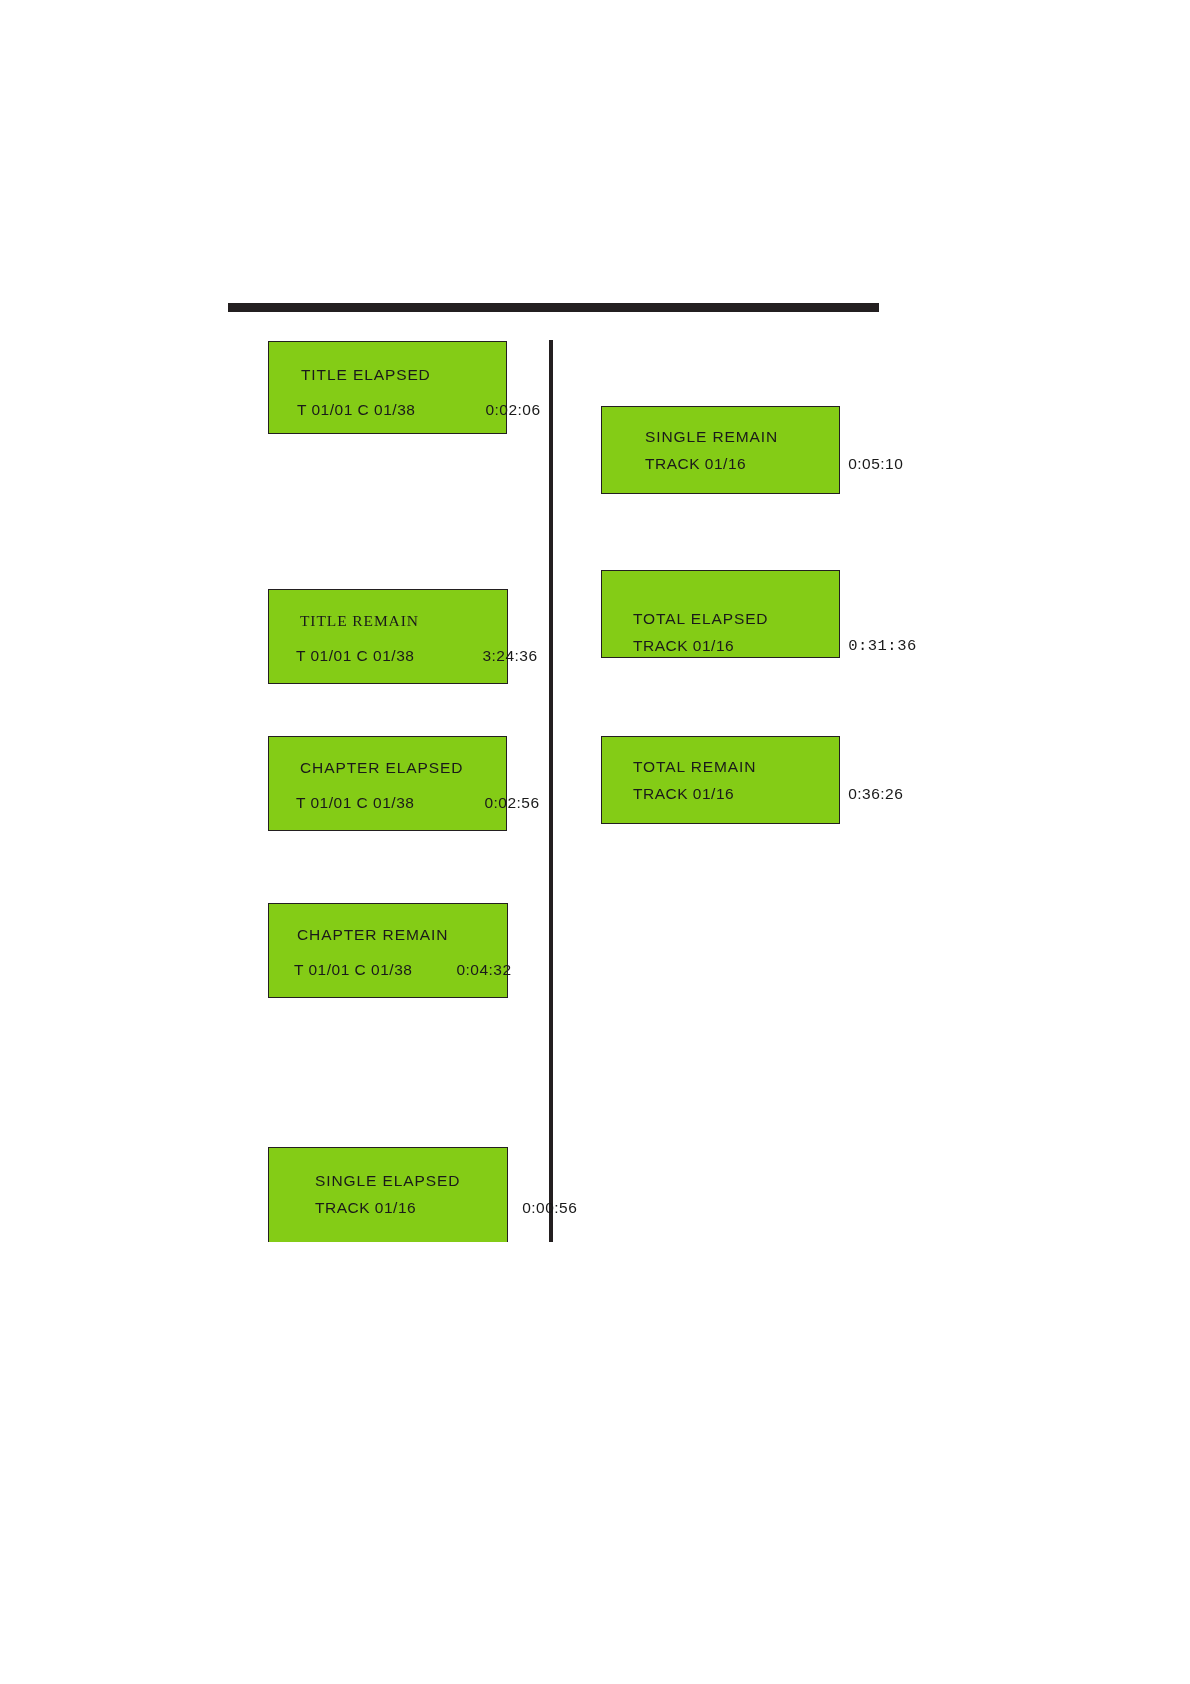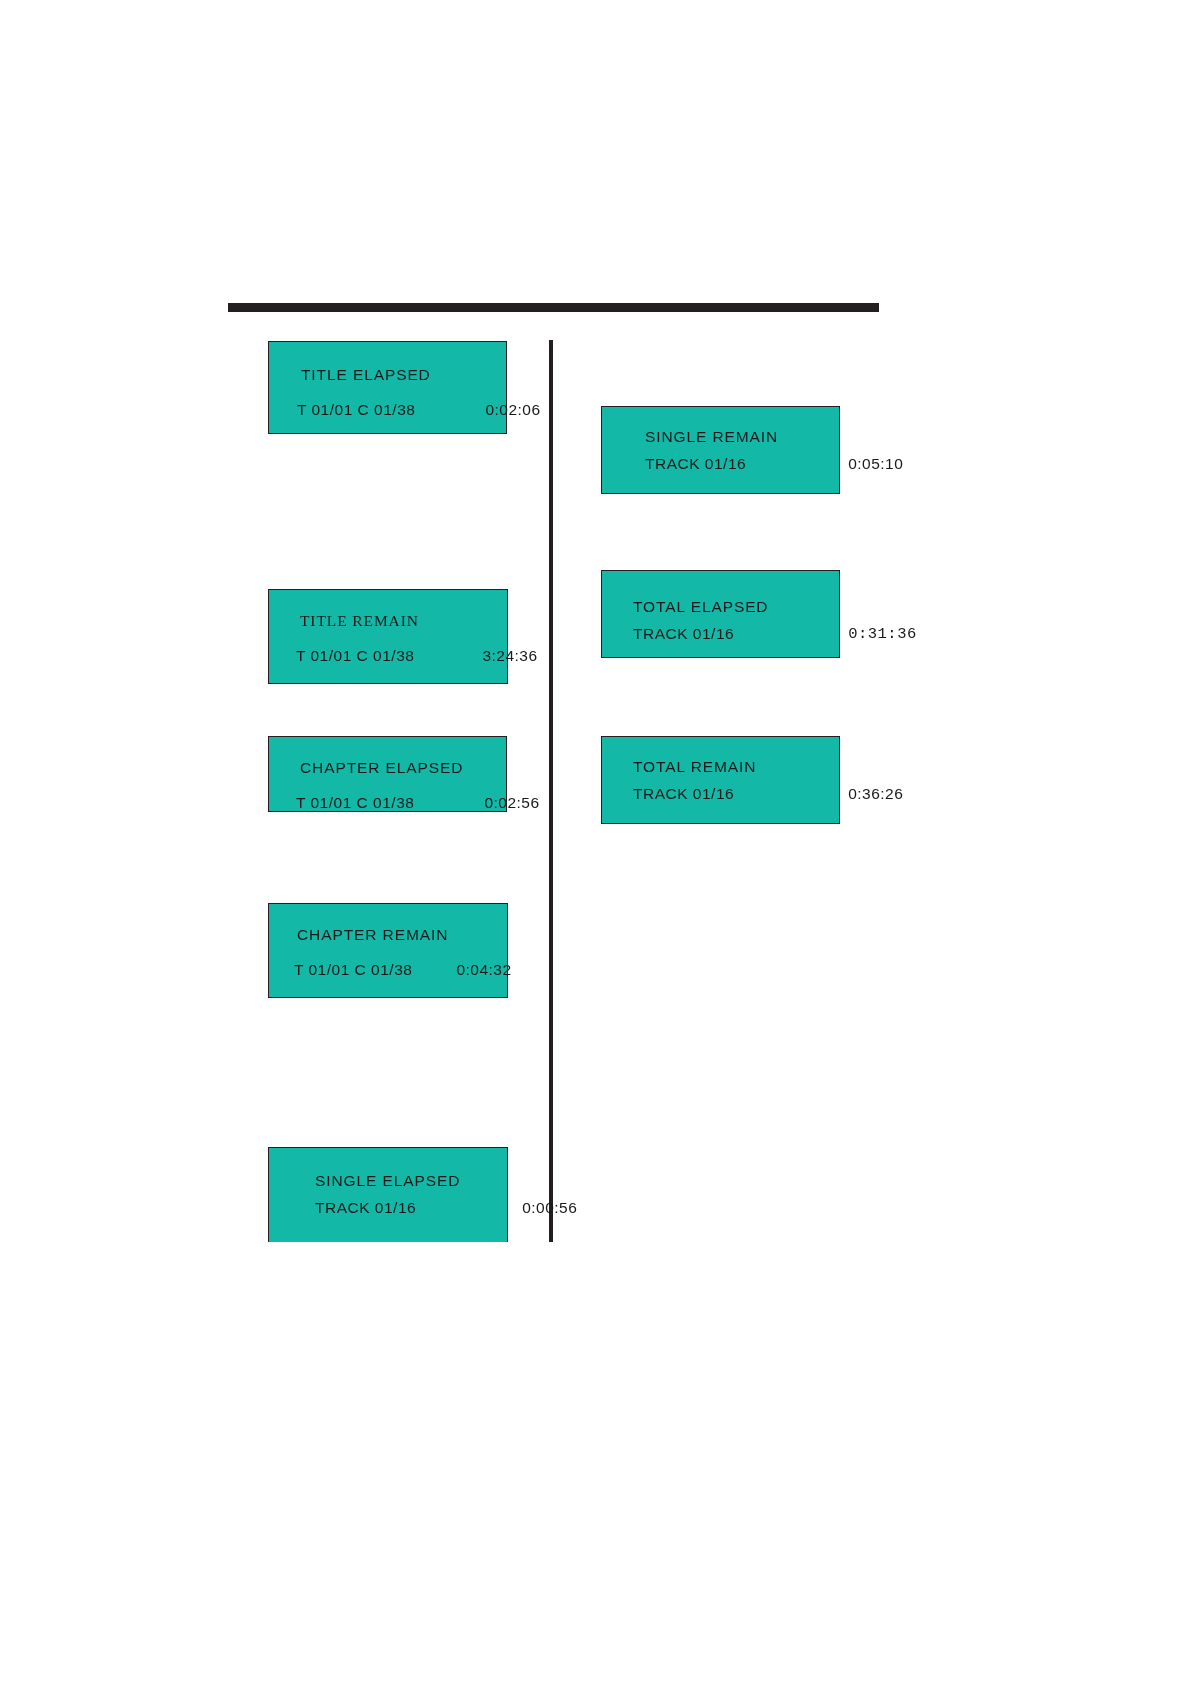--- a/index.html
+++ b/index.html
@@ -34,21 +34,21 @@
     width: 4px;
     height: 902px;
     background: #231f20;
   }
 
   
   .panel {
     position: absolute;
     box-sizing: border-box;
     border: 1.6px solid #231f20;
-    background: #14b8a6;
+    background: #84cc16;
     padding-left: 17px;
   }
   .panel .mode {
     font-size: 15.5px;
     letter-spacing: 0.9px;
     white-space: nowrap;
   }
   .panel .readout {
     font-size: 15.5px;
     letter-spacing: 0.5px;
@@ -67,21 +67,21 @@
   .p-title-elapsed   { left: 268px; top: 341px;  width: 239px; height: 93px; }
   .p-title-elapsed   .mode    { margin-top: 24px; margin-left: 15px; }
   .p-title-elapsed   .readout { margin-top: 17px; margin-left: 11px; }
   .p-title-elapsed   .readout .time { margin-left: 26px; text-align: right; }
 
   .p-title-remain    { left: 268px; top: 589px;  width: 240px; height: 95px; }
   .p-title-remain    .mode    { margin-top: 22px; margin-left: 14px; font-family: Liberation Serif, serif; }
   .p-title-remain    .readout { margin-top: 17px; margin-left: 10px; }
   .p-title-remain    .readout .time { margin-left: 24px; }
 
-  .p-chapter-elapsed { left: 268px; top: 736px;  width: 239px; height: 76px; }
+  .p-chapter-elapsed { left: 268px; top: 736px;  width: 239px; height: 95px; }
   .p-chapter-elapsed .mode    { margin-top: 22px; margin-left: 14px; }
   .p-chapter-elapsed .readout { margin-top: 17px; margin-left: 10px; }
   .p-chapter-elapsed .readout .time { margin-left: 26px; }
 
   .p-chapter-remain  { left: 268px; top: 903px;  width: 240px; height: 95px; padding-left: 15px; }
   .p-chapter-remain  .mode    { margin-top: 22px; margin-left: 13px; }
   .p-chapter-remain  .readout { margin-top: 17px; margin-left: 10px; }
   .p-chapter-remain  .readout .time { }
 
   .p-single-elapsed  { left: 268px; top: 1147px; width: 240px; height: 95px; border-bottom: none; }
@@ -89,21 +89,21 @@
   .p-single-elapsed  .readout { margin-top: 9px;  margin-left: 29px; }
   .p-single-elapsed  .readout .time { margin-left: 62px; }
 
   
   .p-single-remain   { left: 601px; top: 406px;  width: 239px; height: 88px; }
   .p-single-remain   .mode    { margin-top: 21px; margin-left: 26px; }
   .p-single-remain   .readout { margin-top: 9px;  margin-left: 26px; }
   .p-single-remain   .readout .time { margin-left: 58px; }
 
   .p-total-elapsed   { left: 601px; top: 570px;  width: 239px; height: 88px; }
-  .p-total-elapsed   .mode    { margin-top: 27px; margin-left: 14px; }
+  .p-total-elapsed   .mode    { margin-top: 39px; margin-left: 14px; }
   .p-total-elapsed   .readout { margin-top: 9px;  margin-left: 14px; }
   .p-total-elapsed   .readout .time { margin-left: 70px; font-family: Liberation Mono, monospace; }
 
   .p-total-remain    { left: 601px; top: 736px;  width: 239px; height: 88px; }
   .p-total-remain    .mode    { margin-top: 21px; margin-left: 14px; }
   .p-total-remain    .readout { margin-top: 9px;  margin-left: 14px; }
   .p-total-remain    .readout .time { margin-left: 70px; }
 </style>
 </head>
 <body>

